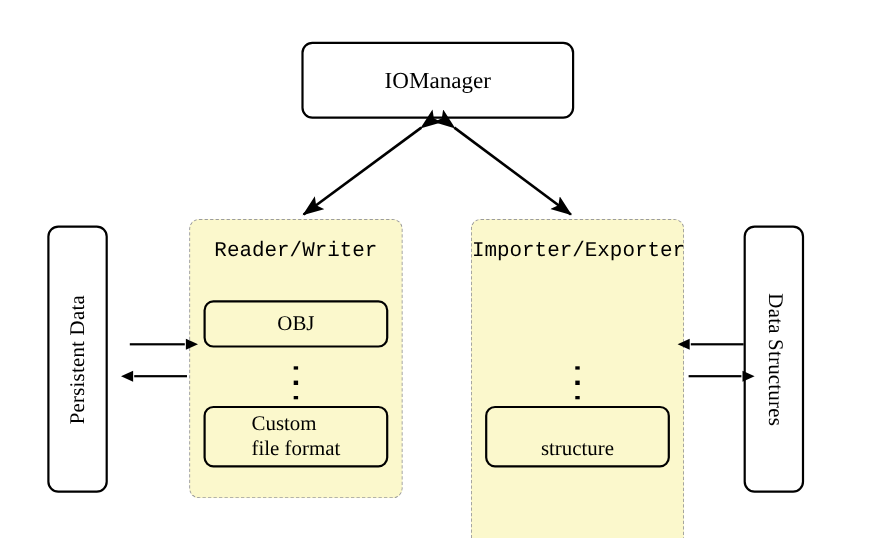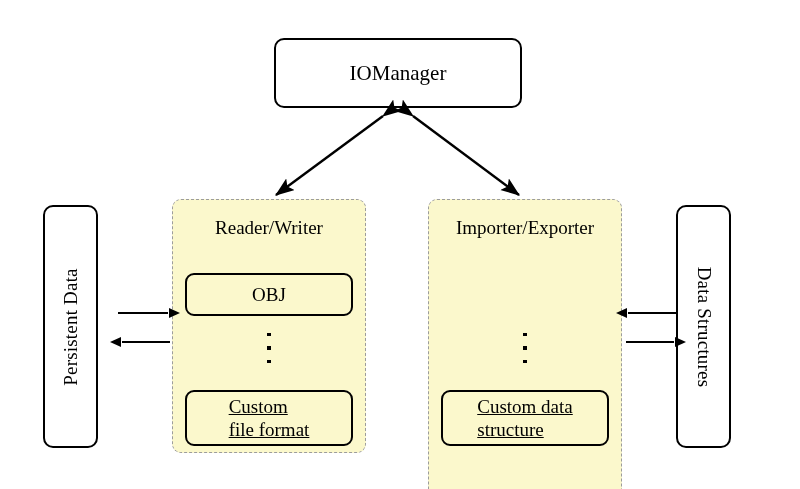--- a/index.html
+++ b/index.html
@@ -96,40 +96,41 @@
     height: 312px;
   }
   .group-title {
     position: absolute;
     left: 0;
     right: 0;
     top: 17px;
     text-align: center;
     font-size: 19px;
     white-space: nowrap;
+    font-family: Liberation Mono, monospace;
   }
 
   
   .inner-node {
     position: absolute;
     box-sizing: border-box;
     left: 12px;
     right: 12px;
     border: 2.6px solid #000000;
     border-radius: 9px;
     background: #fbf8cc;
     display: flex;
     align-items: center;
     justify-content: center;
     text-align: left;
     font-size: 19px;
     line-height: 1.22;
   }
   .inner-node.first { top: 73px; height: 43px; }
-  .inner-node.last  { top: 190px; height: 56px; text-decoration: underline; }
+  .inner-node.last  { top: 169px; height: 56px; }
 
   .vdots {
     position: absolute;
     left: 0;
     right: 0;
     top: 133px;
     height: 30px;
     display: flex;
     flex-direction: column;
     align-items: center;
@@ -221,21 +222,21 @@
 
 
     <div class="vdots">
       <i></i>
       <i></i>
       <i></i>
     </div>
 
     <div class="inner-node last">
       <span>
-        <span>Custom data</span><br>
+        <br>
         <span>structure</span>
       </span>
     </div>
   </div>
 
   <div class="h-arrow right" style="left:118px; top:312px; width:50px;"></div>
   <div class="h-arrow left" style="left:122px; top:341px; width:48px;"></div>
 
   <div class="h-arrow left" style="left:628px; top:312px; width:48px;"></div>
   <div class="h-arrow right" style="left:626px; top:341px; width:48px;"></div>

